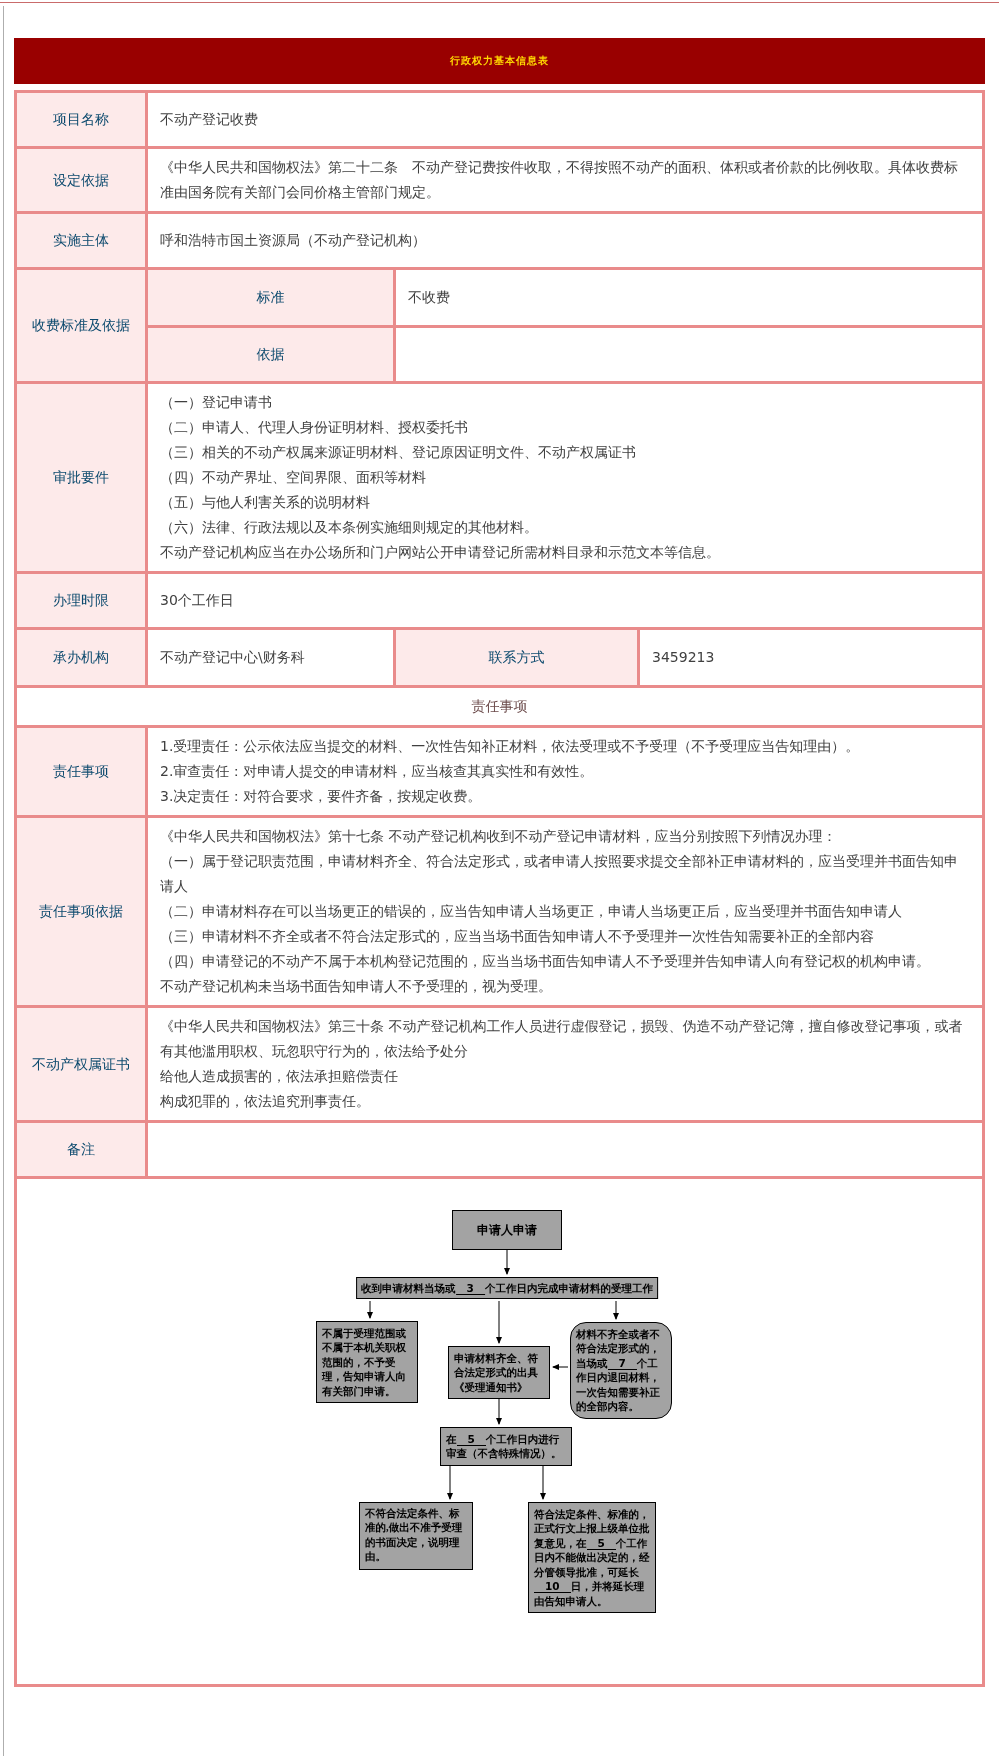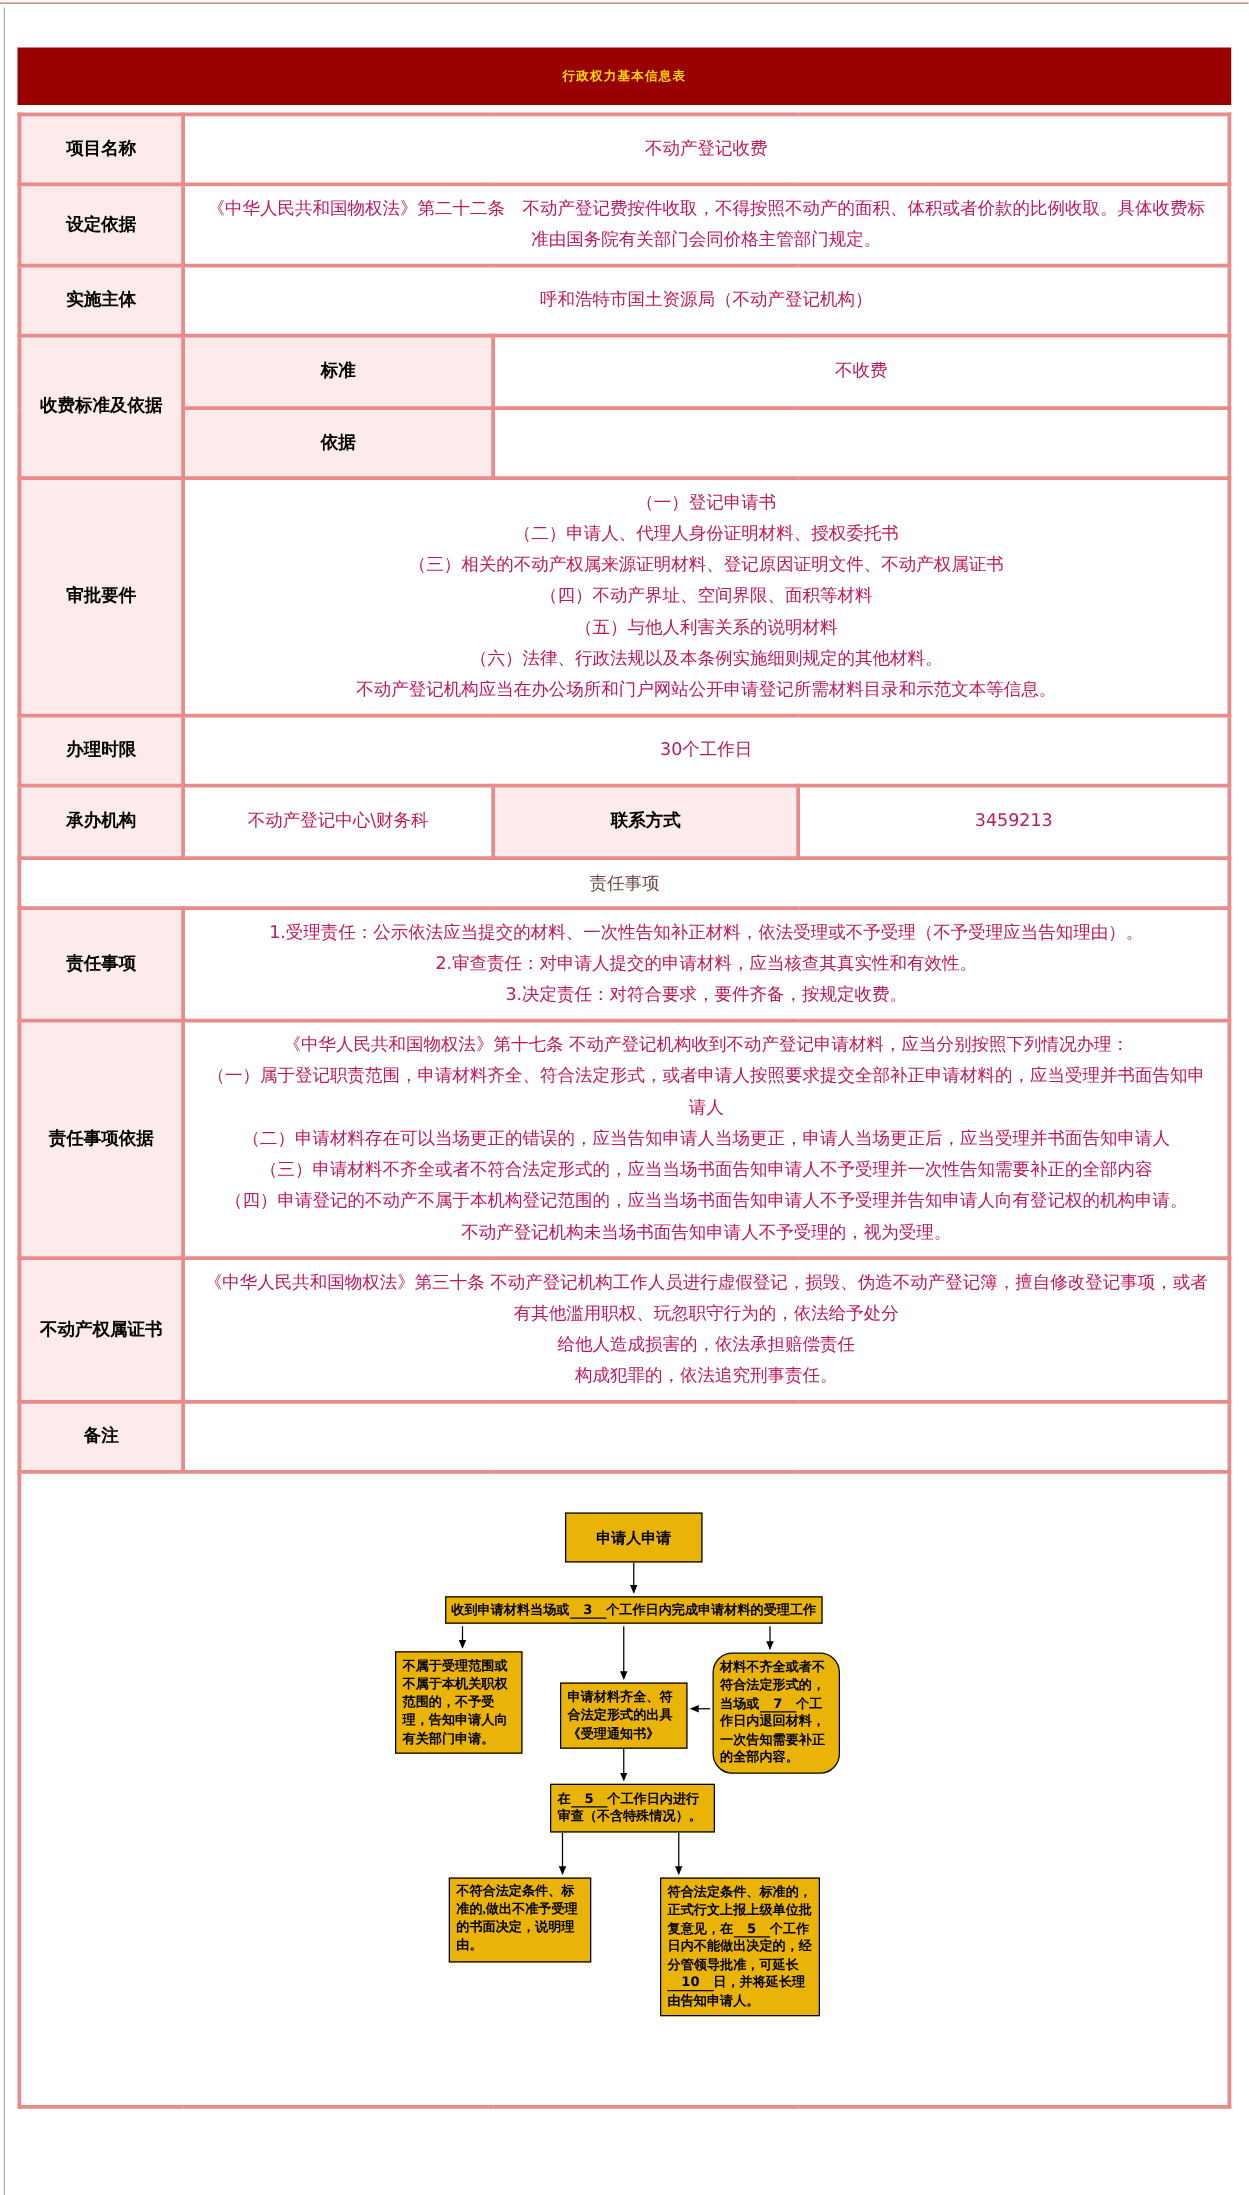--- a/index.html
+++ b/index.html
@@ -15,38 +15,38 @@
     display:flex;align-items:center;justify-content:center;
     color:#ffd800;font-size:10px;font-weight:bold;letter-spacing:1px;
   }
 
   table.info{
     border-collapse:collapse;table-layout:fixed;
     width:971px;margin-left:14px;
   }
   table.info td{border:3px solid #e98b8b;font-size:14px;}
   td.lbl{
-    background:#fdeaea;color:#000000;text-align:center;vertical-align:middle;
-    padding:4px 6px;line-height:1.5;font-weight:bold;
+    background:#fdeaea;color:#0c4a6e;text-align:center;vertical-align:middle;
+    padding:4px 6px;line-height:1.5;
   }
   td.val{
-    background:#ffffff;color:#be185d;text-align:center;vertical-align:middle;
+    background:#ffffff;color:#404040;text-align:left;vertical-align:middle;
     padding:6px 12px;line-height:25px;white-space:pre-line;
   }
   td.section-header{
     background:#ffffff;text-align:center;vertical-align:middle;
     font-family:"DejaVu Serif",serif;font-size:17px;color:#6b4a4a;
   }
   td.fc-cell{background:#ffffff;padding:0;vertical-align:top;}
 
   
   .fc{position:relative;width:965px;height:505px;margin:0 auto;}
   .fc svg{position:absolute;left:0;top:0;pointer-events:none;}
   .fcbox{
-    position:absolute;border:1px solid #000;background:#eab308;
+    position:absolute;border:1px solid #000;background:#a3a3a3;
     font-size:10.5px;font-weight:bold;line-height:1.38;padding:4px 5px;
     box-sizing:border-box;
   }
   .fcbox.start{
     left:490px;top:31px;transform:translateX(-50%);
     min-width:110px;height:40px;display:flex;align-items:center;justify-content:center;
     font-size:12px;padding:0 10px;
   }
   .fcbox.accept{
     left:490px;top:98px;transform:translateX(-50%);

